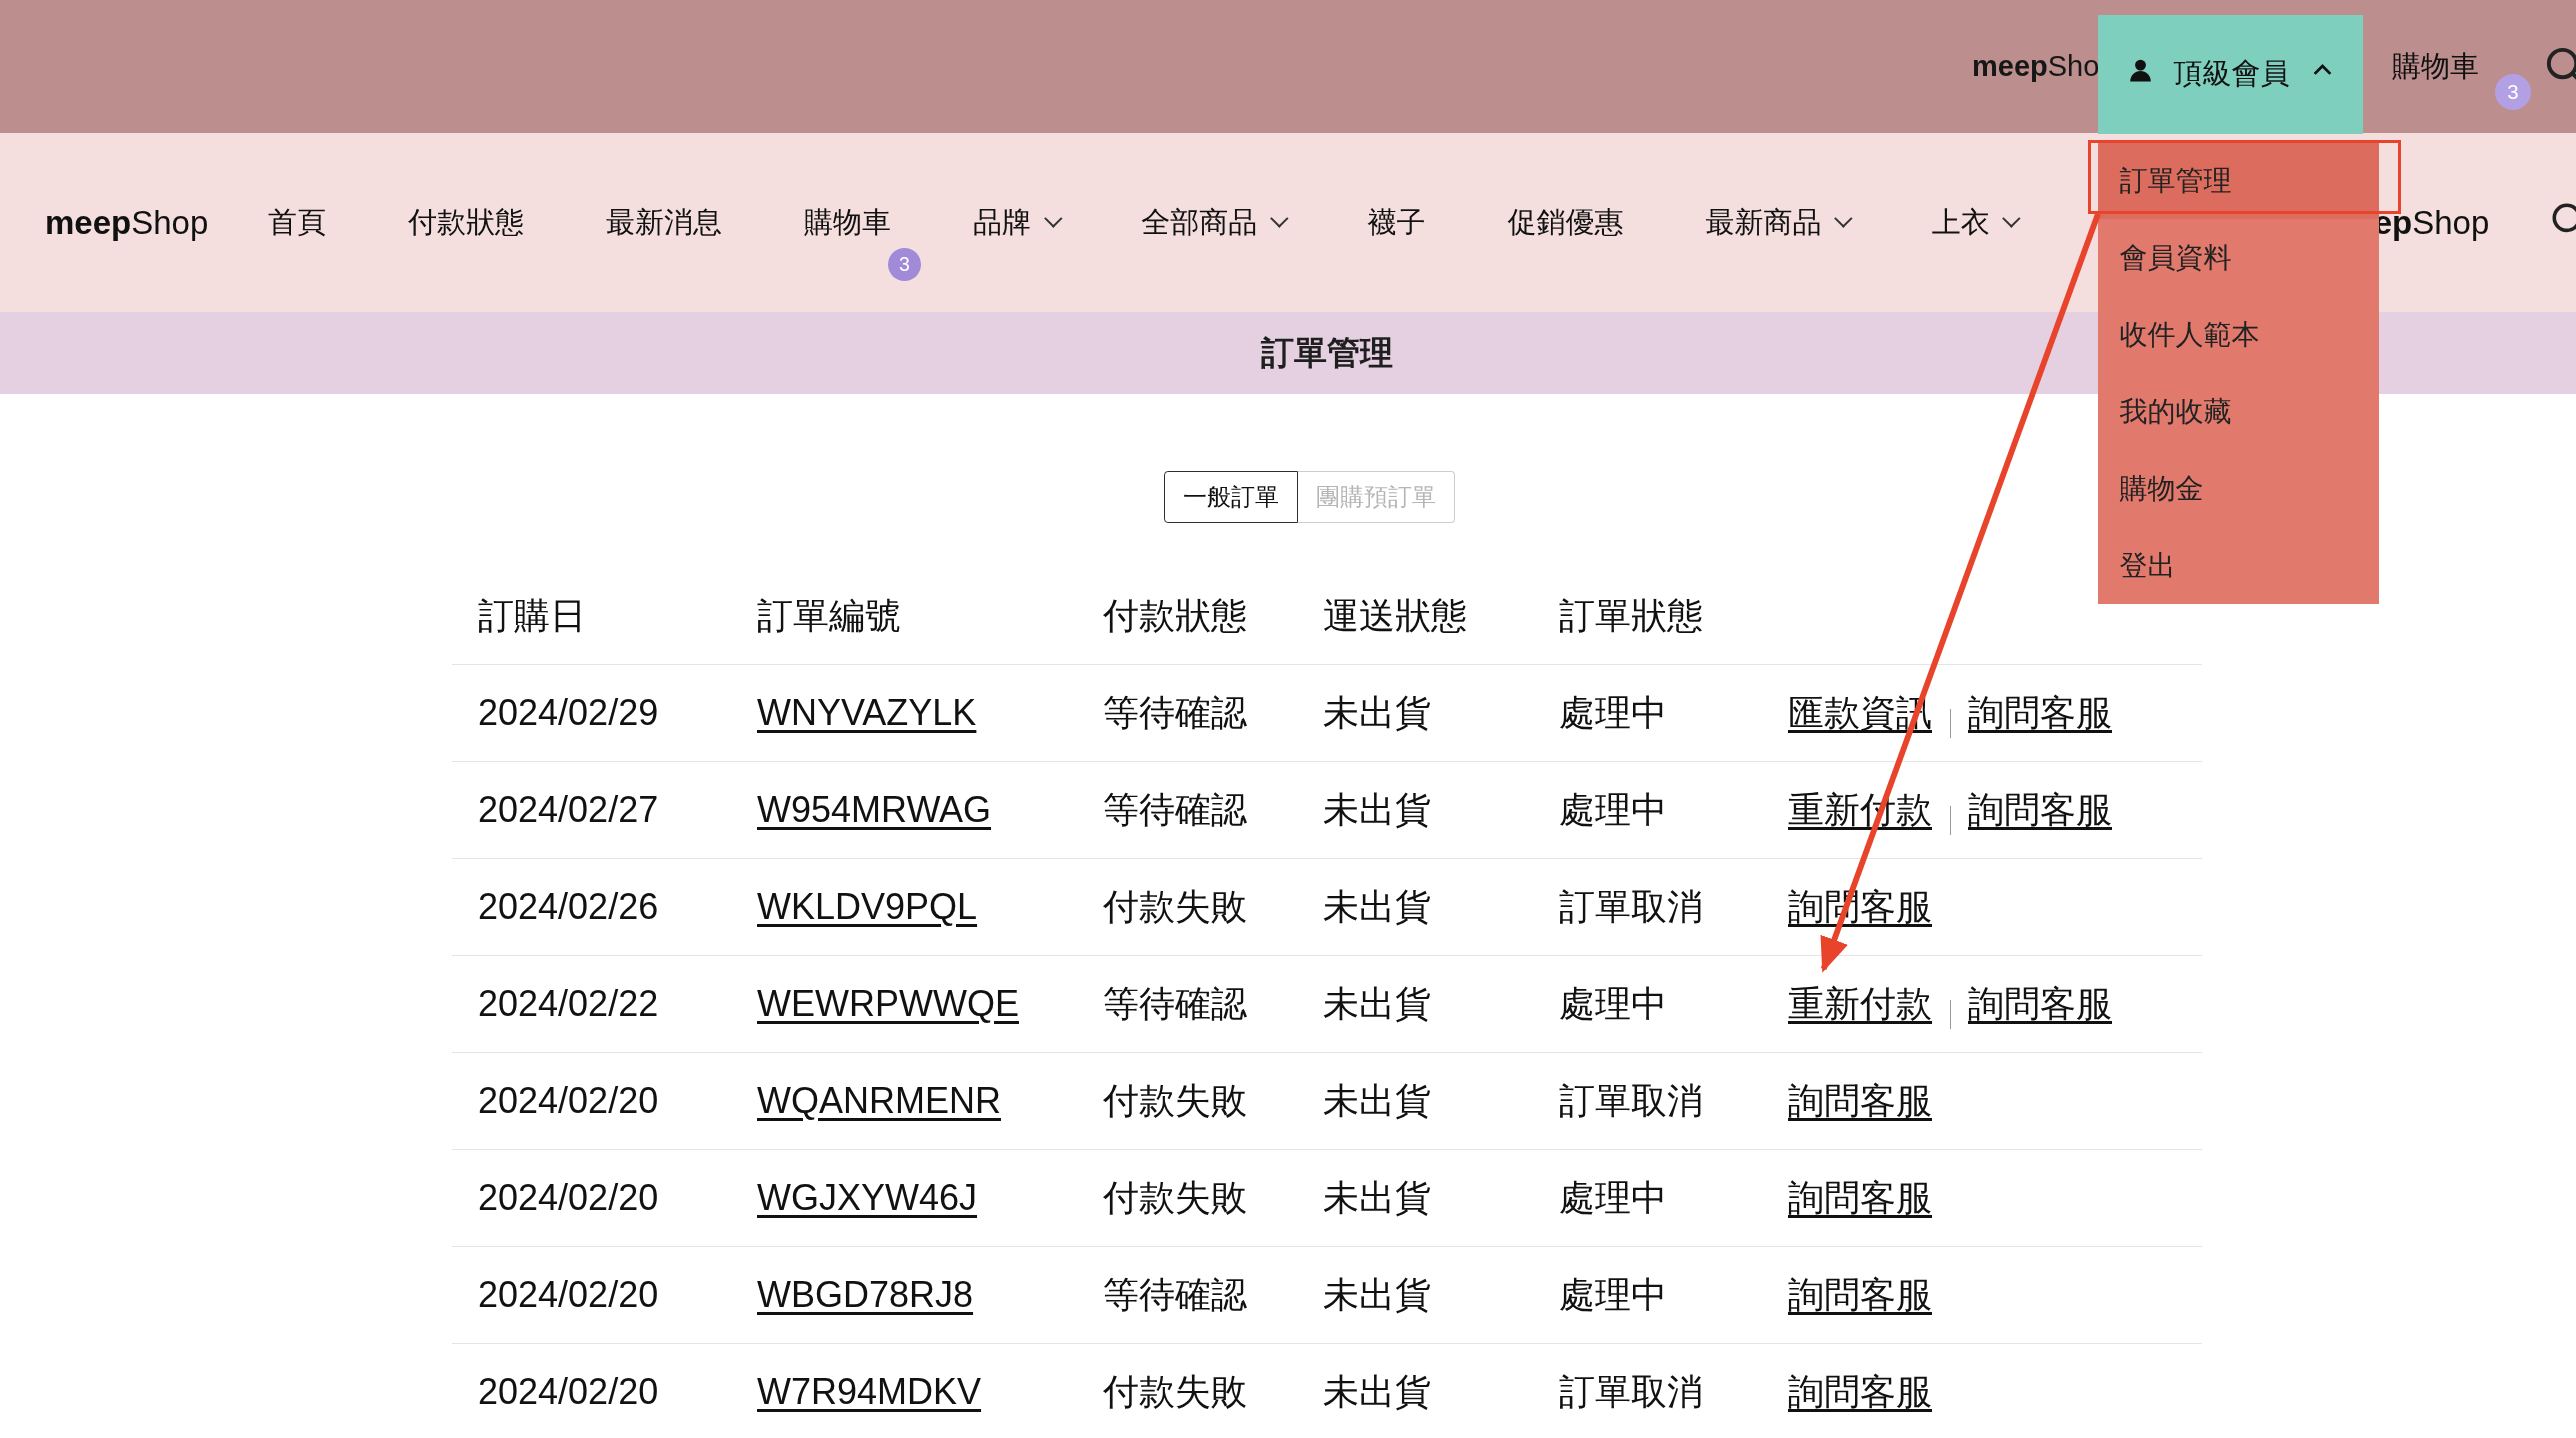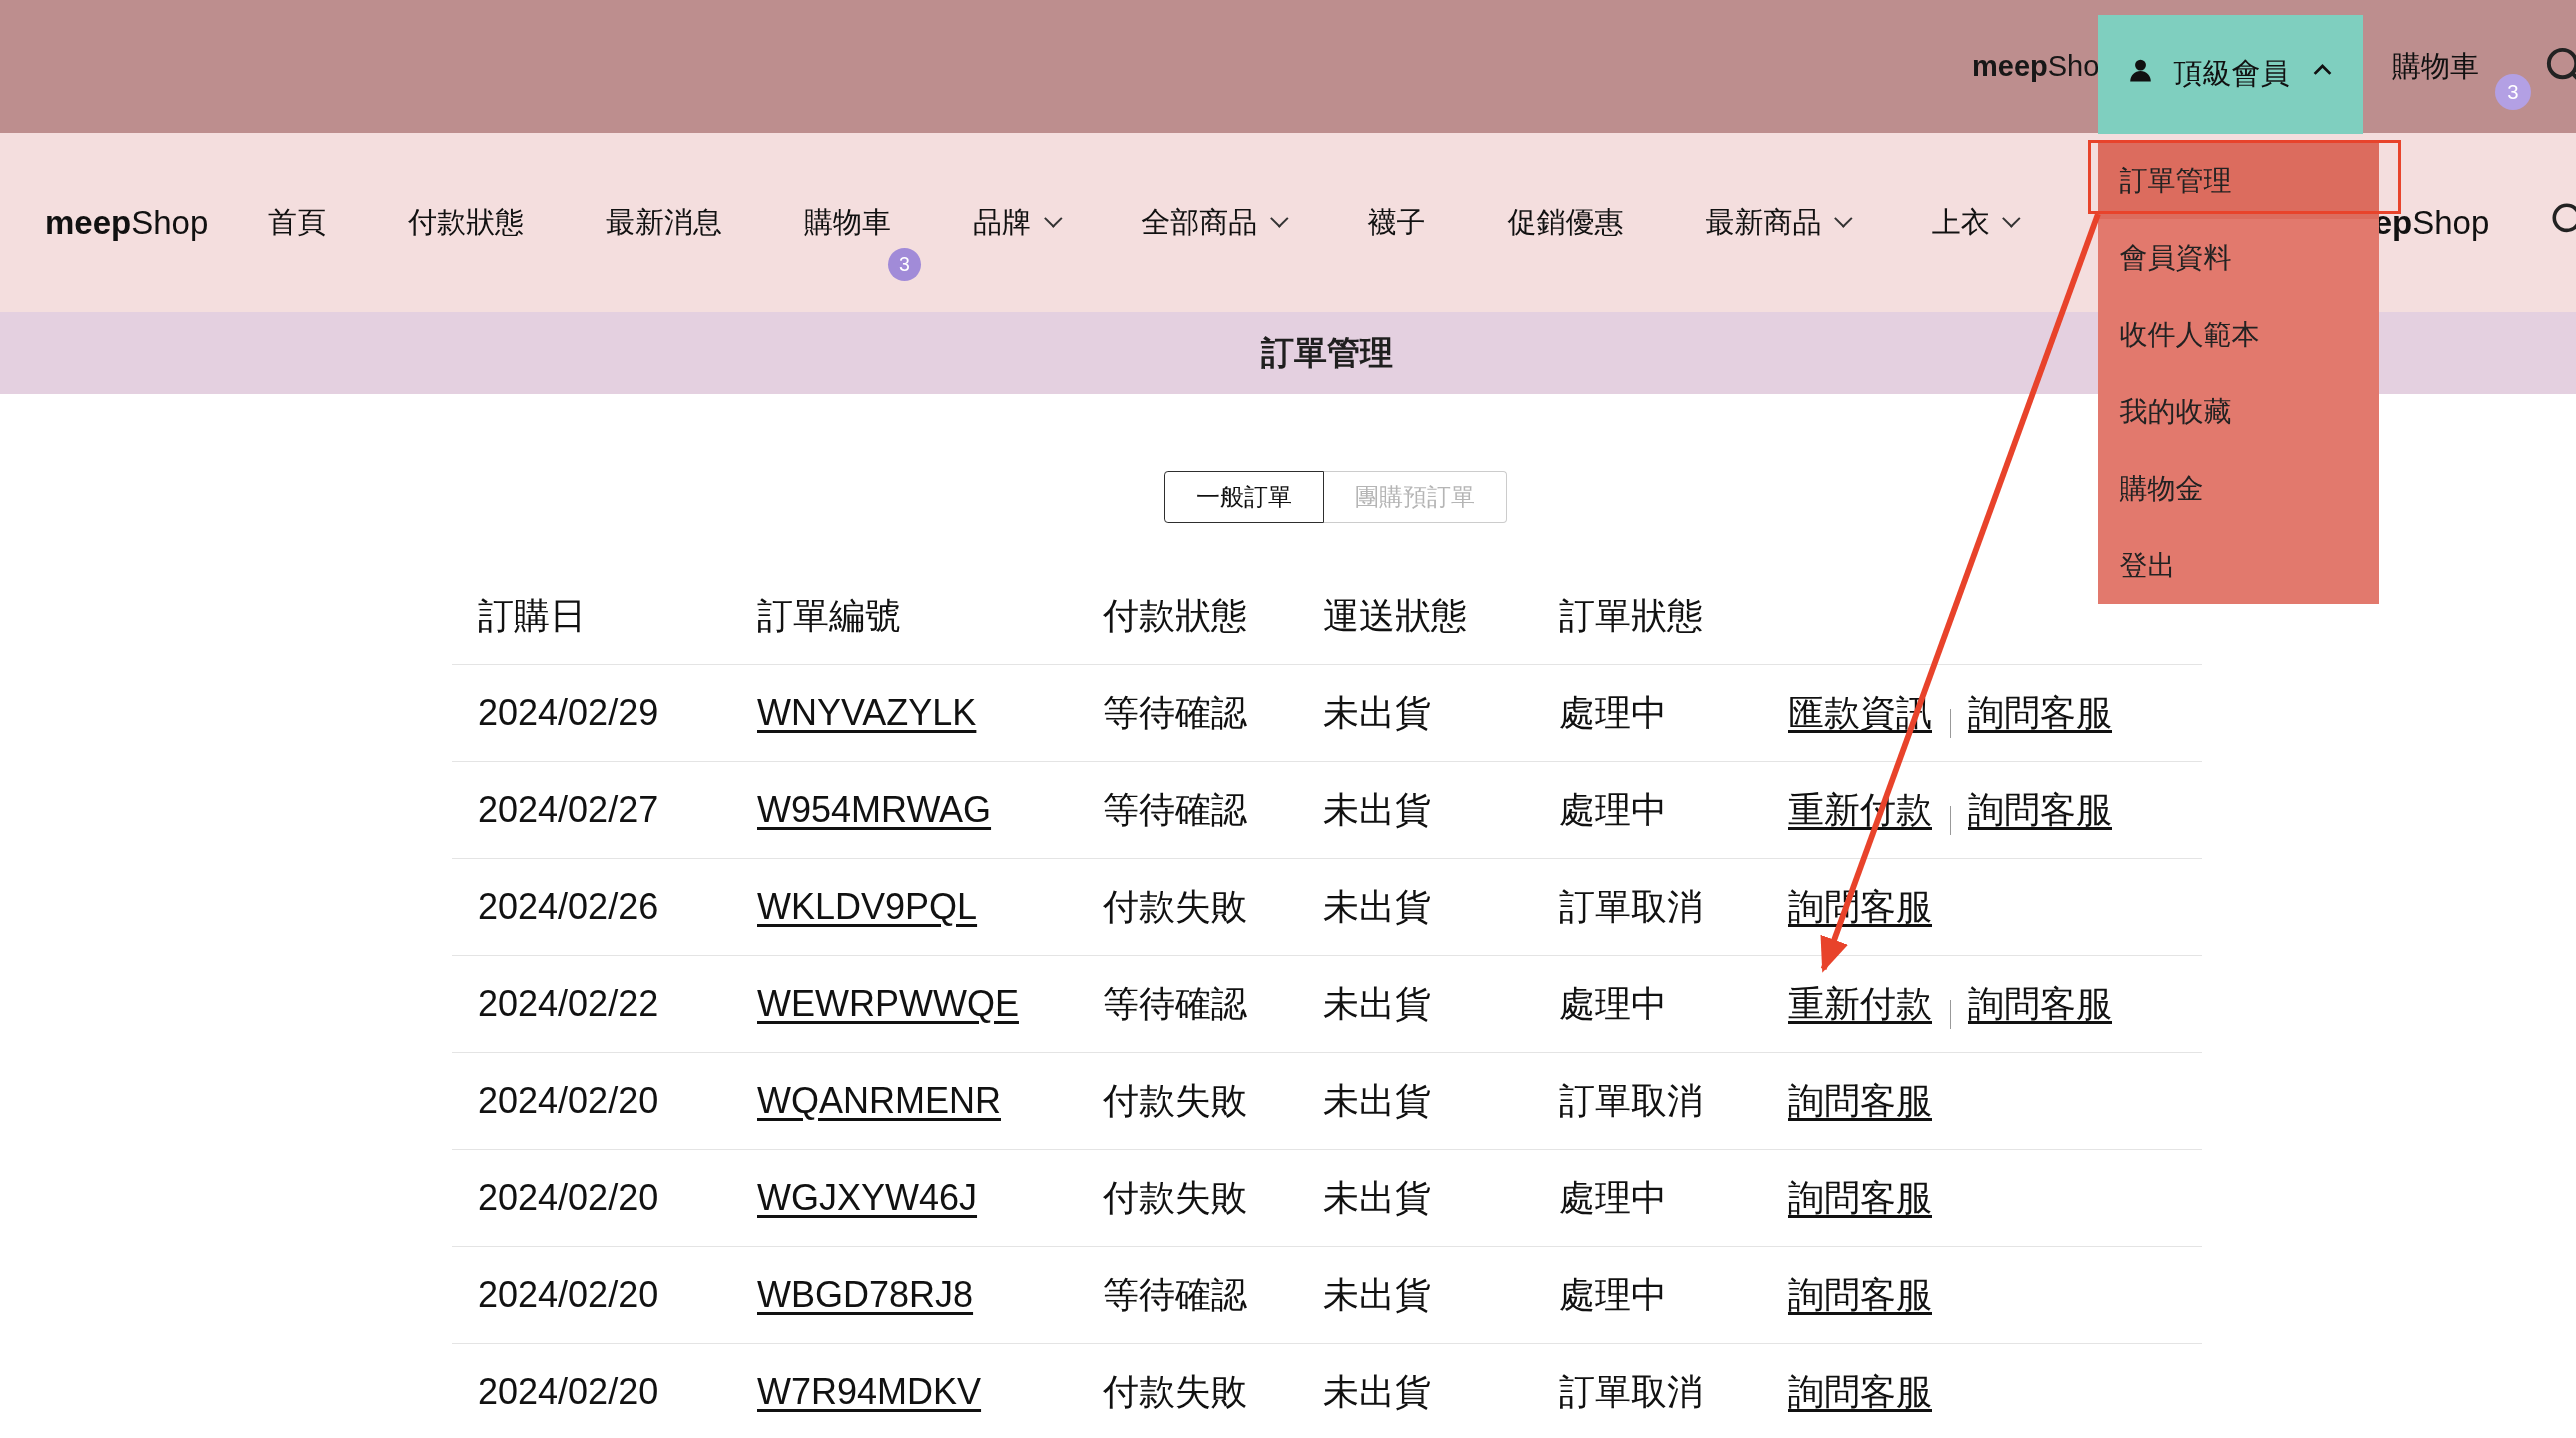--- a/index.html
+++ b/index.html
@@ -28,21 +28,21 @@
     transform:rotate(45deg); margin-top:-7.8px; }
   .nav-badge { position:absolute; left:888px; top:115px; width:33px; height:33px; background:var(--nav-badge-bg,#a18bd8); font-size:19.5px; }
   .nav-right-logo { position:absolute; left:2326px; top:0; height:100%; display:flex; align-items:center; font-size:33px; z-index:1; }
   .nav-search { position:absolute; left:2548px; top:66px; z-index:2; }
   
   .titlebar { position:absolute; left:0; top:312px; width:100%; height:82px; background:var(--titlebar-bg,#e4d0e0);
     display:flex; align-items:center; justify-content:center; font-size:33px; font-weight:700; color:#1f1f1f; z-index:3; }
   .titlebar span { margin-left:78px; }
   
   .tabs { position:absolute; left:1164px; top:471px; display:flex; z-index:2; }
-  .tab { height:52px; display:flex; align-items:center; justify-content:center; font-size:24px; padding:0 31px; background:#fff; cursor:pointer; }
+  .tab { height:52px; display:flex; align-items:center; justify-content:center; font-size:24px; padding:0 18px; background:#fff; cursor:pointer; }
   .tab-active { border:1.9px solid #2e2e2e; border-radius:3.9px 0 0 3.9px; color:#111; z-index:1; }
   .tab-inactive { border:1px solid #ccc; border-left:none; border-radius:0 3.9px 3.9px 0; color:#b5b5b5; }
   
   .orders { position:absolute; left:452px; top:568px; width:1750px; z-index:2; }
   .trow { display:grid; grid-template-columns:279px 346px 220px 236px 229px 1fr;
     align-items:center; height:97px; padding-left:26px; border-bottom:1px solid #e4e4e4; font-size:36px; }
   .thead { font-weight:500; }
   .olink { color:#111; text-decoration:underline; text-underline-offset:4.9px; cursor:pointer; }
   .actions { display:flex; align-items:flex-end; }
   .action-div { width:1px; height:29px; background:#999; margin:0 17.5px; }

